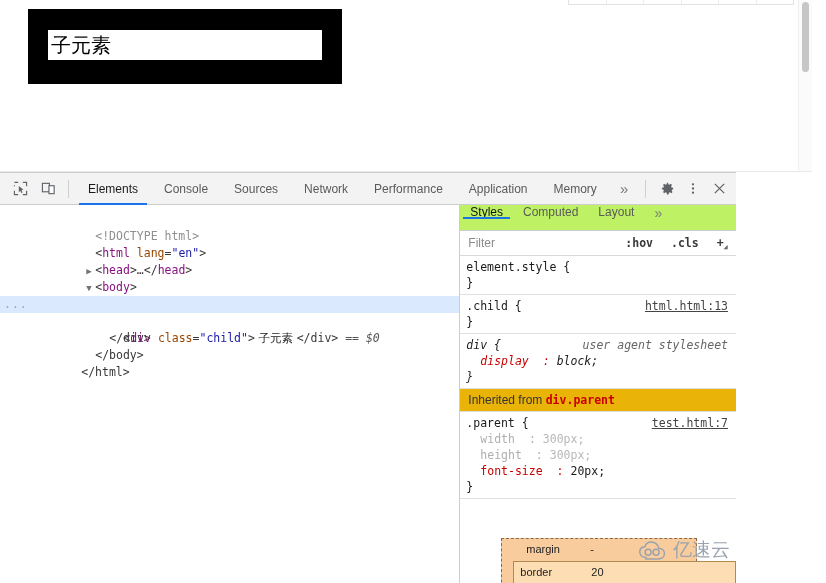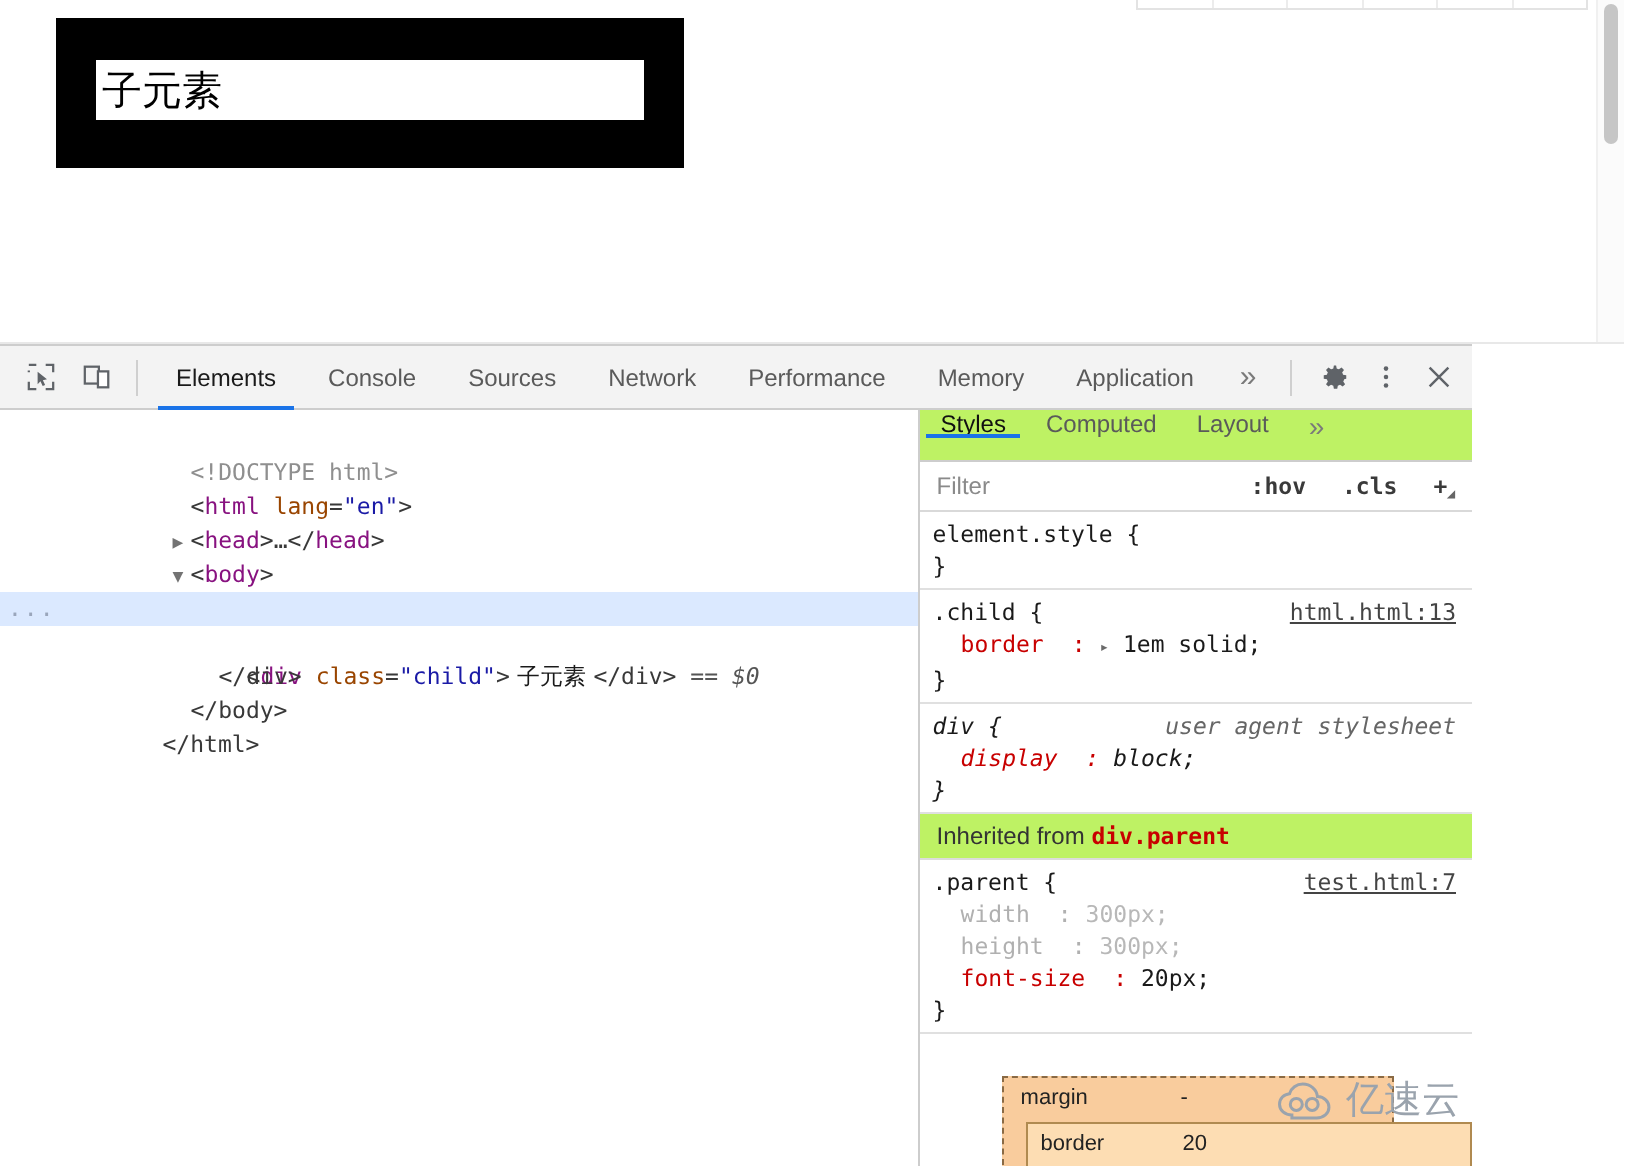--- a/index.html
+++ b/index.html
@@ -225,21 +225,21 @@
   .rule.ua .ua-label {
     position: absolute; right: 8px; top: 3px; color: #666; font-style: italic;
   }
   .sel { color: #1a1a1a; }
   .prop { color: #c80000; padding-left: 14px; display:inline-block; }
   .prop-gray { color: #b0b0b0; text-align: center; }
   .pval { color: #1a1a1a; }
   .pval-gray { color: #b8b8b8; }
   .disclose { color: #6a6a6a; font-size: 8px; }
   .inherited-hdr {
-    background: #bef264;
+    background: #eab308;
     border-bottom: 1px solid #dcdcdc;
     padding: 3px 8px;
     font-family: "Liberation Sans", sans-serif;
     font-size: 12px;
     color: #333;
   }
   .inherited-hdr .elt {
     font-family: "DejaVu Sans Mono", monospace;
     color: #c80000; font-weight: bold; font-size: 11.5px;
   }
@@ -253,21 +253,21 @@
   .bm-margin {
     position: absolute; left: 41px; top: 10px;
     width: 196px; height: 60px;
     background: #f9cc9d;
     border: 1px dashed #8a6a44;
     box-sizing: border-box;
     font-family: "Liberation Sans", sans-serif;
     font-size: 11px;
     color: #222;
   }
-  .bm-label { position: absolute; left: 8px; top: 4px; }
+  .bm-label { position: absolute; left: 24px; top: 4px; }
   .bm-dash  { position: absolute; left: 88px; top: 4px; }
   .bm-border {
     position: absolute; left: 11px; top: 22px; right: -40px; bottom: -40px;
     background: #fdddb3;
     border: 1px solid #b08a50;
     box-sizing: border-box;
   }
   .bm-border .bm-label { left: 6px; top: 4px; }
   .bm-border .bm-dash  { left: 77px; top: 4px; }
 
@@ -328,22 +328,22 @@
       </div>
 
       <div class="tb-sep"></div>
 
       <div class="tabs">
         <div class="tab active">Elements</div>
         <div class="tab">Console</div>
         <div class="tab">Sources</div>
         <div class="tab">Network</div>
         <div class="tab">Performance</div>
+        <div class="tab">Application</div>
         <div class="tab">Memory</div>
-        <div class="tab">Application</div>
         <div class="tab more">»</div>
       </div>
 
       <div class="tb-right">
         <div class="tb-sep"></div>
         <div class="icon-btn">
           <svg width="15" height="15" viewBox="0 0 16 16">
             <path fill="#5f6368" d="M8 5.1A2.9 2.9 0 1 0 8 10.9 2.9 2.9 0 0 0 8 5.1zm0 4.5A1.6 1.6 0 1 1 8 6.4a1.6 1.6 0 0 1 0 3.2z"></path>
             <path fill="#5f6368" d="M14 8.9V7.1l-1.7-.3a4.6 4.6 0 0 0-.5-1.2l1-1.4-1.3-1.3-1.4 1a4.6 4.6 0 0 0-1.2-.5L8.6 1.8H7.4l-.3 1.6a4.6 4.6 0 0 0-1.2.5l-1.4-1-1.3 1.3 1 1.4a4.6 4.6 0 0 0-.5 1.2L2 7.1v1.8l1.7.3c.1.4.3.8.5 1.2l-1 1.4 1.3 1.3 1.4-1c.4.2.8.4 1.2.5l.3 1.7h1.8l.3-1.7c.4-.1.8-.3 1.2-.5l1.4 1 1.3-1.3-1-1.4c.2-.4.4-.8.5-1.2L14 8.9z"></path>
           </svg>
@@ -431,25 +431,20 @@
         <div class="rules">
 
           <div class="rule">
             <div class="sel">element.style {</div>
             <div class="sel">}</div>
           </div>
 
           <div class="rule">
             <span class="src">html.html:13</span>
             <div class="sel">.child {</div>
-            <div>
-              <span class="prop">border</span><span class="prop">:</span>
-              <span class="disclose">▸</span>
-              <span class="pval">1em solid;</span>
-            </div>
             <div class="sel">}</div>
           </div>
 
           <div class="rule ua">
             <span class="ua-label">user agent stylesheet</span>
             <div class="sel">div {</div>
             <div>
               <span class="prop">display</span><span class="prop">:</span>
               <span class="pval">block;</span>
             </div>

